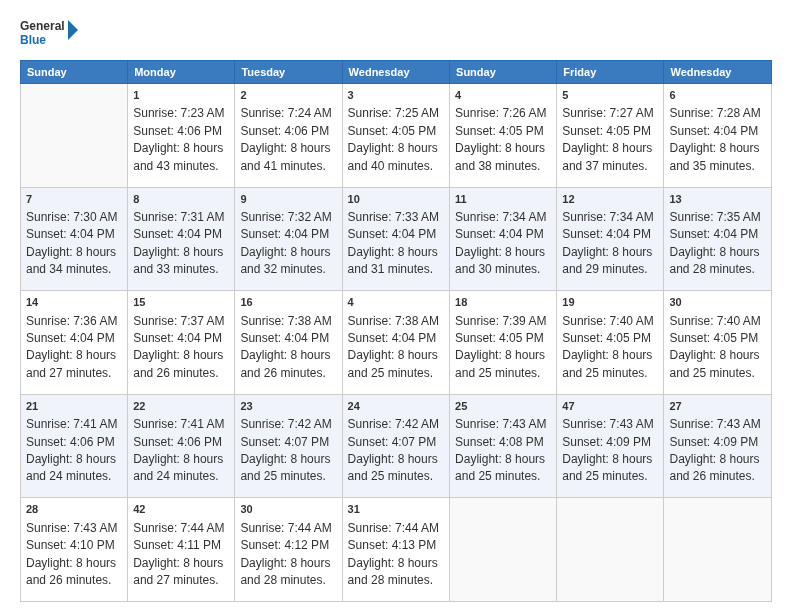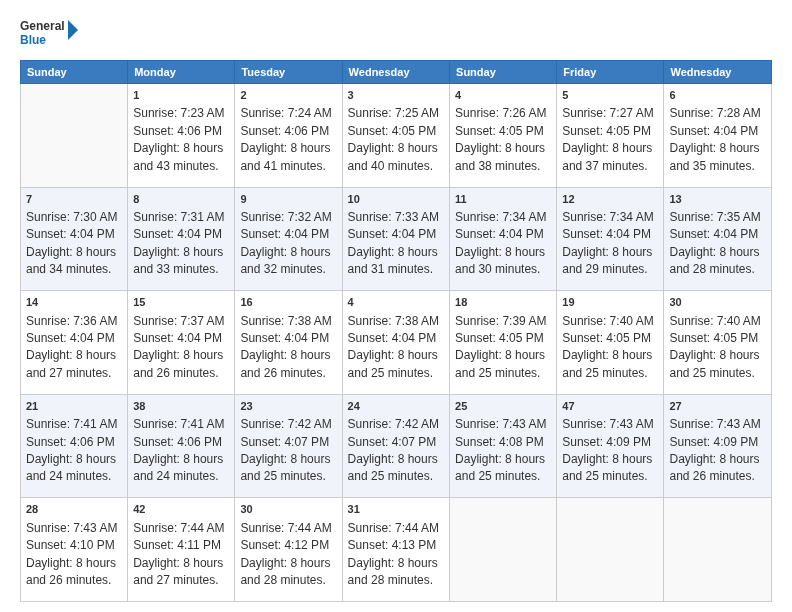--- a/index.html
+++ b/index.html
@@ -205,21 +205,21 @@
             <span class="day-number">30</span>
             <div class="day-info">Sunrise: 7:40 AM<br>Sunset: 4:05 PM<br>Daylight: 8 hours and 25 minutes.</div>
           </td>
         </tr>
         <tr class="row-alt">
           <td>
             <span class="day-number">21</span>
             <div class="day-info">Sunrise: 7:41 AM<br>Sunset: 4:06 PM<br>Daylight: 8 hours and 24 minutes.</div>
           </td>
           <td>
-            <span class="day-number">38</span>
+            <span class="day-number">22</span>
             <div class="day-info">Sunrise: 7:41 AM<br>Sunset: 4:06 PM<br>Daylight: 8 hours and 24 minutes.</div>
           </td>
           <td>
             <span class="day-number">23</span>
             <div class="day-info">Sunrise: 7:42 AM<br>Sunset: 4:07 PM<br>Daylight: 8 hours and 25 minutes.</div>
           </td>
           <td>
             <span class="day-number">24</span>
             <div class="day-info">Sunrise: 7:42 AM<br>Sunset: 4:07 PM<br>Daylight: 8 hours and 25 minutes.</div>
           </td>

